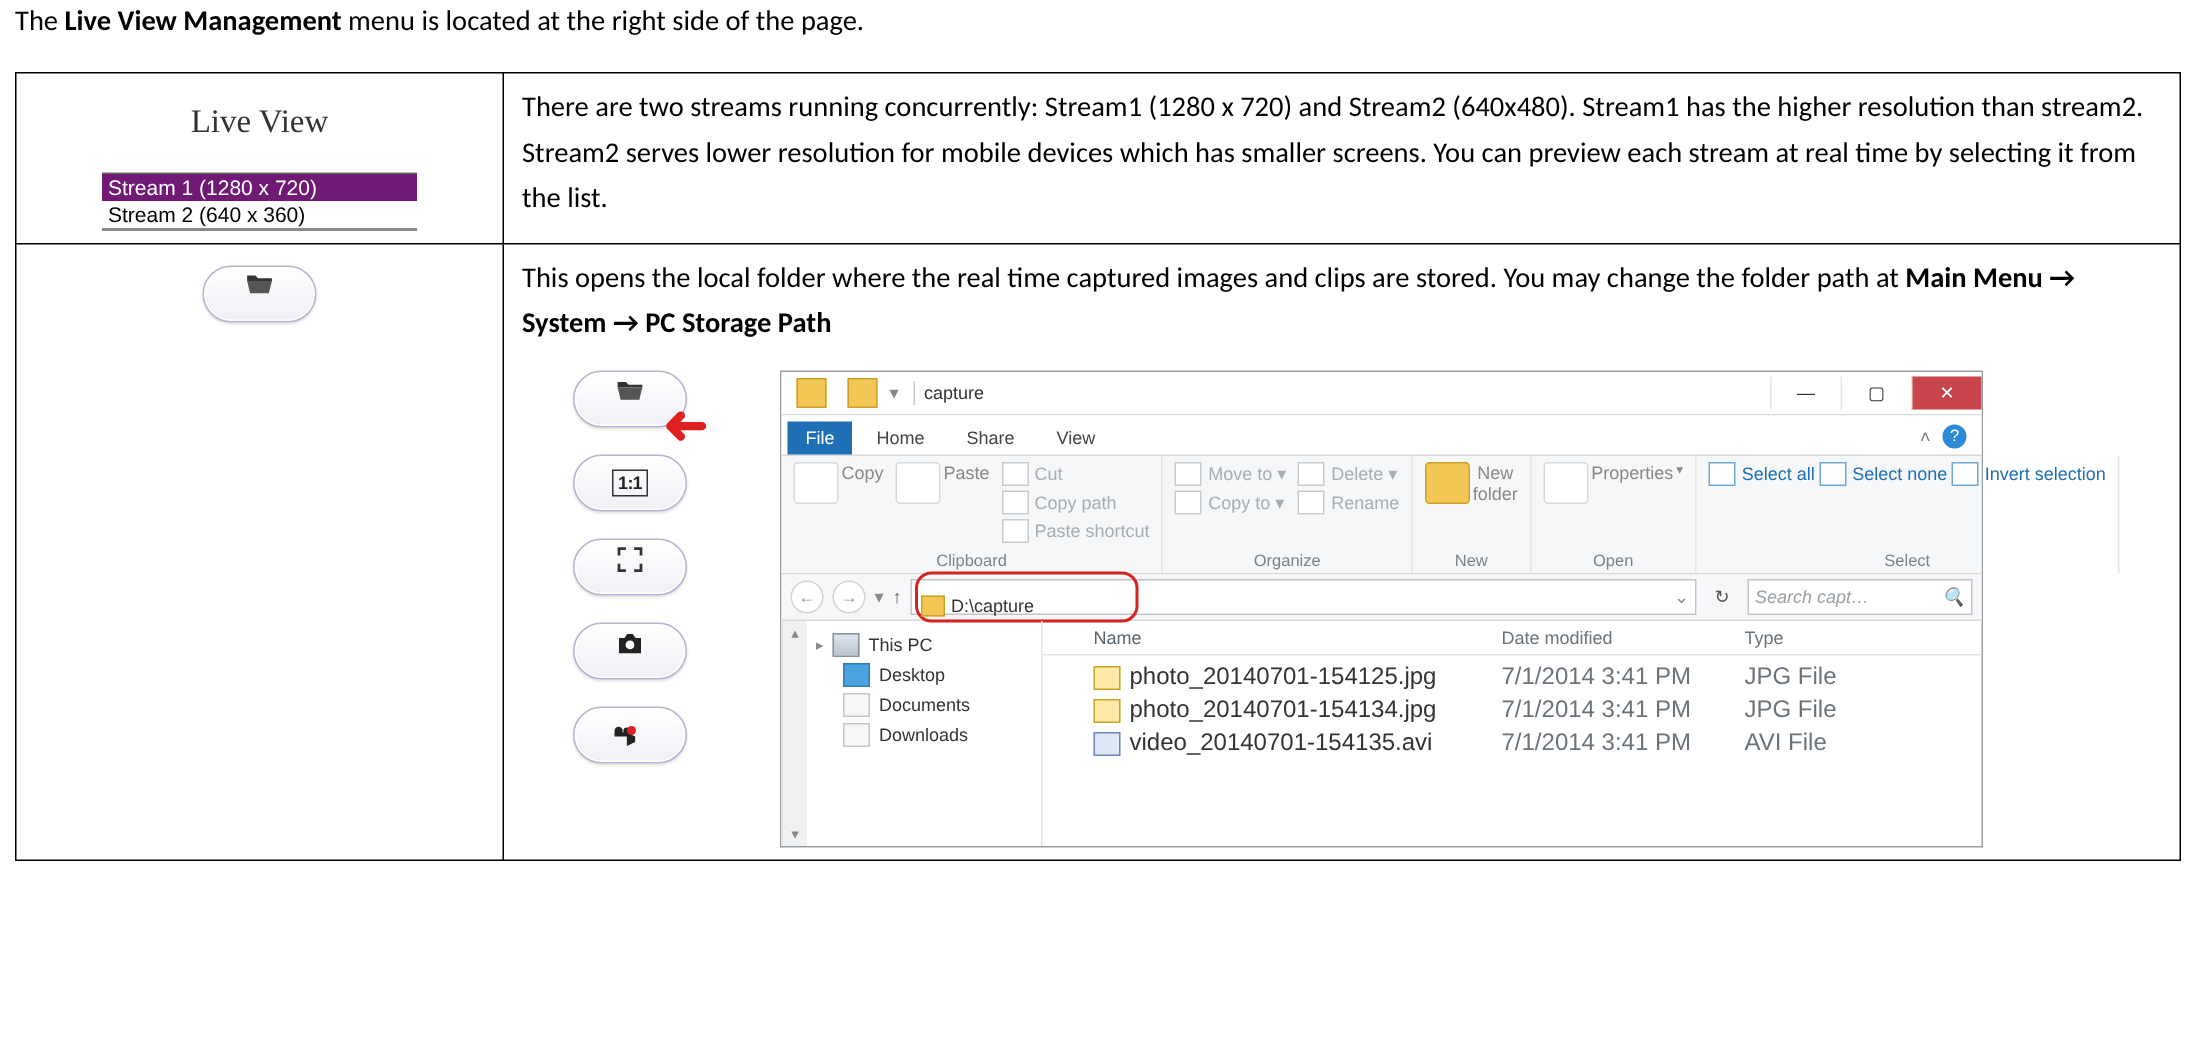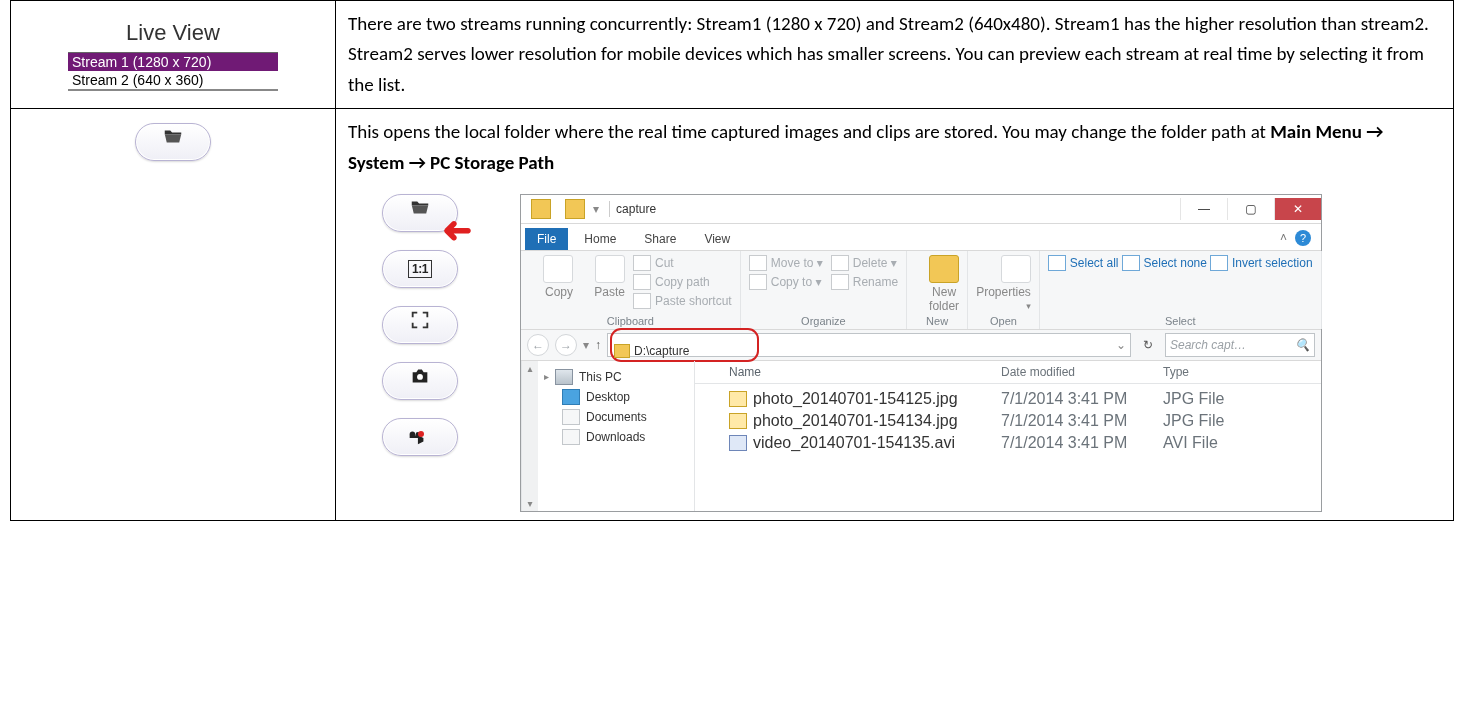--- a/index.html
+++ b/index.html
@@ -4,21 +4,21 @@
 <style>
   html,body{margin:0;padding:0;font-family:"Segoe UI",Calibri,Arial,sans-serif;color:#000;background:#fff}
   .page{width:1464px;padding:0 10px 20px;box-sizing:border-box;font-size:19px;line-height:1.6}
   .intro{margin:0 0 18px}
   b{font-weight:700}
   table.doc{border-collapse:collapse;width:100%}
   table.doc>tbody>tr>td{border:1px solid #000;vertical-align:top;padding:8px 12px}
   td.col-left{width:300px;text-align:center}
   
   .lv-wrap{margin:6px auto 0}
-  .lv-title{font-family:Liberation Sans, sans-serif;font-size:22px;color:#333;margin-bottom:2px}
+  .lv-title{font-family:Liberation Serif, serif;font-size:22px;color:#333;margin-bottom:16px}
   .lv-list{width:210px;border-top:1px solid #666;border-bottom:2px solid #888;margin:0 auto;font:14px Arial,sans-serif;text-align:left}
   .lv-item{padding:1px 4px;color:#000;background:#fff}
   .lv-item.sel{background:#701a75;color:#fff}
   
   .pill{width:74px;height:36px;border-radius:20px;background:linear-gradient(#fff,#efeff6);border:1px solid #b8b3d3;box-shadow:inset 0 0 0 1px #fff,0 1px 2px rgba(0,0,0,.15);display:flex;align-items:center;justify-content:center;margin:0 auto 18px;color:#222}
   .pill svg{width:22px;height:22px}
   .ratio{font:700 12px Arial,sans-serif;border:1.5px solid #333;padding:1px 3px;letter-spacing:-0.5px}
   .cam-dot{position:relative;top:-3px;left:-10px;width:6px;height:6px;border-radius:50%;background:#d22}
   
   .pill-col{position:relative;width:120px;margin:0 0 0 12px}
@@ -34,21 +34,21 @@
   .ribbon-tabs{display:flex;align-items:flex-end;height:26px;background:#fff;border-bottom:1px solid #d9d9d9;padding-left:4px;gap:4px}
   .rt{padding:4px 12px;color:#444}
   .rt.file{background:#1f6fb6;color:#fff}
   .rt.help{margin-left:auto;padding-right:10px;display:flex;gap:8px;align-items:center}
   .help-caret{color:#777}
   .help-q{width:16px;height:16px;border-radius:50%;background:#2d8ad6;color:#fff;display:flex;align-items:center;justify-content:center;font-size:11px}
   .ribbon{display:flex;background:#f6f7f8;border-bottom:1px solid #d9d9d9}
   .rgroup{border-right:1px solid #e3e5e7;padding:4px 8px 2px;display:flex;flex-direction:column;align-items:center}
   .rgroup .body{display:flex;align-items:flex-start;gap:8px;height:58px}
   .rgroup .glabel{font-size:11px;color:#7b838a;margin-top:2px}
-  .vbtn{display:flex;flex-direction:column;align-items:flex-end;gap:2px;color:#888;min-width:44px}
+  .vbtn{display:flex;flex-direction:row;align-items:flex-start;gap:2px;color:#888;min-width:44px}
   .vbtn .ic{width:28px;height:26px;border:1px solid #d6d9dc;border-radius:3px;display:flex;align-items:center;justify-content:center;background:#fff}
   .smallrow{display:flex;align-items:center;gap:4px;color:#555;white-space:nowrap}
   .smallrow .sic{width:16px;height:14px;border:1px solid #c8cbce;background:#fff}
   .smallrow.dis{color:#a8adb2}
   .selgroup .smallrow{color:#1f6fb6}
   .selgroup .sic{border-color:#6ea8d8}
   .addr{display:flex;align-items:center;gap:6px;height:30px;background:#f6f7f8;border-bottom:1px solid #d9d9d9;padding:0 6px}
   .nav{width:20px;height:20px;border:1px solid #d3d6d9;border-radius:50%;display:flex;align-items:center;justify-content:center;color:#9aa0a5;background:#fff}
   .upbtn{font-size:12px;color:#555}
   .addrbar{flex:1;height:22px;border:1px solid #bfc4c8;background:#fff;display:flex;align-items:center;padding:0 4px;gap:4px}
@@ -76,20 +76,23 @@
   .c-type{width:80px;color:#6b737a}
   .fico{width:16px;height:14px;border:1px solid #c9a327;background:#ffe9a8}
   .fico.avi{border-color:#6e86b8;background:#dfe8f7}
   .scrollbar{width:16px;background:#f0f1f2;border-left:1px solid #e3e5e7;display:flex;flex-direction:column;align-items:center;justify-content:space-between;font-size:10px;color:#888;padding:2px 0}
   .row2-flex{display:flex;align-items:flex-start;gap:10px;margin-top:16px}
 </style>
 </head>
 <body>
 
 <div class="page">
+  <p class="intro">
+    <span>The </span><b>Live View Management</b><span> menu is located at the right side of the page.</span>
+  </p>
 
   <table class="doc">
       <tbody>
 
     <tr>
       <td class="col-left">
         <div class="lv-wrap">
           <div class="lv-title">Live View</div>
           <div class="lv-list">
             <div class="lv-item sel">Stream 1 (1280 x 720)</div>

